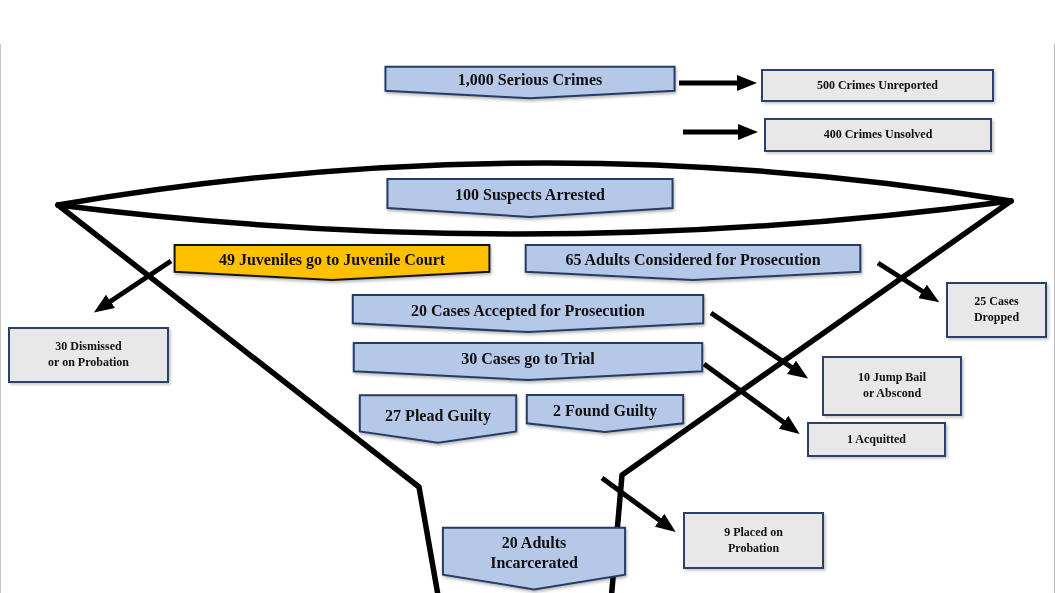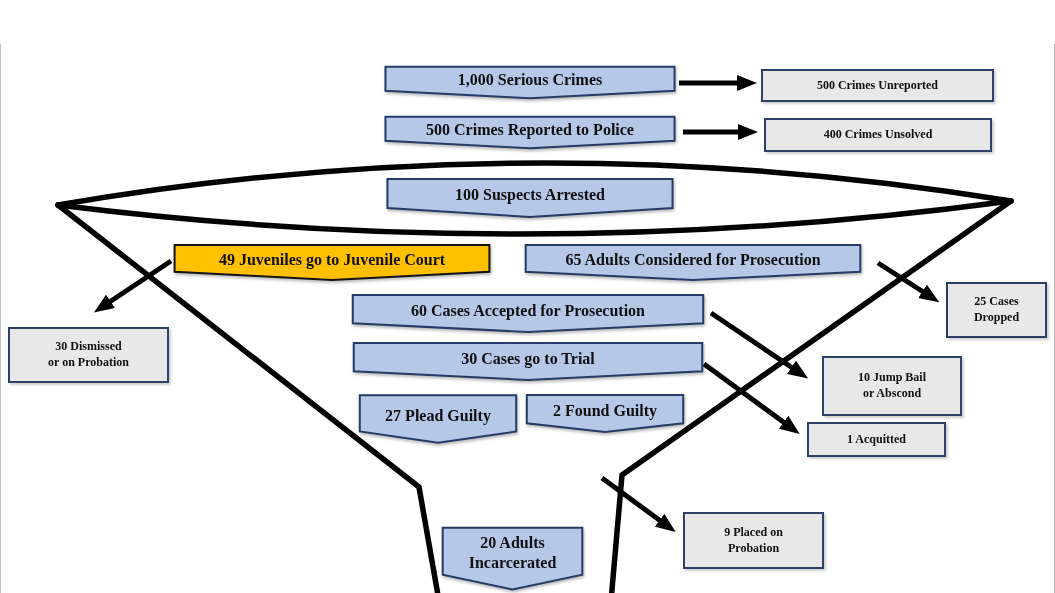--- a/index.html
+++ b/index.html
@@ -58,26 +58,20 @@
     <line class="arrow" x1="601" y1="434" x2="661" y2="478" marker-end="url(#ah)"></line>
   </svg>
 
   <div class="banner" style="left:383px;top:22px;width:292px;height:33px">
     <svg class="shape" viewBox="0 0 200 40" preserveAspectRatio="none">
         <path d="M1 1 L199 1 L199 30 L100 39 L1 30 Z"></path>
       </svg>
     <span class="lbl">1,000 Serious Crimes</span>
   </div>
 
-  <div class="banner" style="left:383px;top:72px;width:292px;height:33px">
-    <svg class="shape" viewBox="0 0 200 40" preserveAspectRatio="none">
-        <path d="M1 1 L199 1 L199 30 L100 39 L1 30 Z"></path>
-      </svg>
-    <span class="lbl">500 Crimes Reported to Police</span>
-  </div>
 
   <div class="banner" style="left:385px;top:134px;width:288px;height:40px">
     <svg class="shape" viewBox="0 0 200 40" preserveAspectRatio="none">
         <path d="M1 1 L199 1 L199 30 L100 39 L1 30 Z"></path>
       </svg>
     <span class="lbl">100 Suspects Arrested</span>
   </div>
 
   <div class="banner orange" style="left:172px;top:200px;width:318px;height:37px">
     <svg class="shape" viewBox="0 0 200 40" preserveAspectRatio="none">
@@ -90,21 +84,21 @@
     <svg class="shape" viewBox="0 0 200 40" preserveAspectRatio="none">
         <path d="M1 1 L199 1 L199 30 L100 39 L1 30 Z"></path>
       </svg>
     <span class="lbl">65 Adults Considered for Prosecution</span>
   </div>
 
   <div class="banner" style="left:350px;top:250px;width:354px;height:39px">
     <svg class="shape" viewBox="0 0 200 40" preserveAspectRatio="none">
         <path d="M1 1 L199 1 L199 30 L100 39 L1 30 Z"></path>
       </svg>
-    <span class="lbl">60 Cases Accepted for Prosecution</span>
+    <span class="lbl">20 Cases Accepted for Prosecution</span>
   </div>
 
   <div class="banner" style="left:351px;top:298px;width:352px;height:39px">
     <svg class="shape" viewBox="0 0 200 40" preserveAspectRatio="none">
         <path d="M1 1 L199 1 L199 30 L100 39 L1 30 Z"></path>
       </svg>
     <span class="lbl">30 Cases go to Trial</span>
   </div>
 
   <div class="banner" style="left:358px;top:350px;width:158px;height:50px">
@@ -115,21 +109,21 @@
   </div>
 
   <div class="banner" style="left:525px;top:350px;width:158px;height:39px">
     <svg class="shape" viewBox="0 0 200 40" preserveAspectRatio="none">
         <path d="M1 1 L199 1 L199 30 L100 39 L1 30 Z"></path>
       </svg>
     <span class="lbl">2 Found Guilty</span>
   </div>
 
 
-  <div class="banner twoline" style="left:441px;top:482px;width:141px;height:65px">
+  <div class="banner twoline" style="left:441px;top:482px;width:184px;height:65px">
     <svg class="shape" viewBox="0 0 200 40" preserveAspectRatio="none">
         <path d="M1 1 L199 1 L199 30 L100 39 L1 30 Z"></path>
       </svg>
     <span class="lbl">
         <span>20 Adults</span>
         <span>Incarcerated</span>
       </span>
   </div>
 
   <div class="outbox" style="left:760px;top:25px;width:233px;height:33px">

